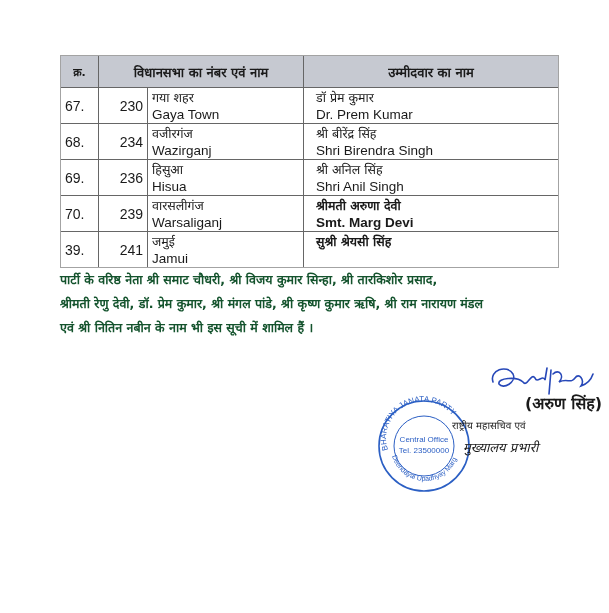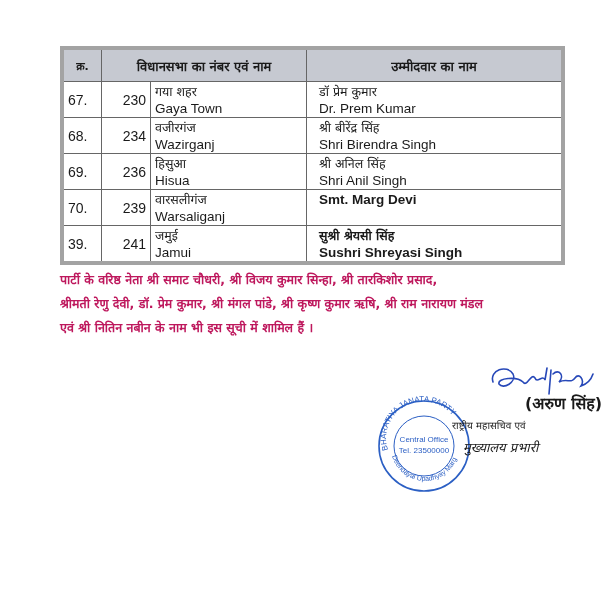--- a/index.html
+++ b/index.html
@@ -1,41 +1,41 @@
 <!DOCTYPE html>
 <html><head>
 <meta charset="utf-8">
 <style>
   html, body { margin: 0; padding: 0; }
   body {
     width: 609px; height: 613px; background: #ffffff; position: relative; overflow: hidden;
     font-family: "DejaVu Sans", "Liberation Sans", sans-serif; color: #1a1a1a;
   }
   .table {
-    position: absolute; left: 60px; top: 46px; width: 497px;
-    border: 4px solid #a3a3a3; border-collapse: collapse;
+    position: absolute; left: 60px; top: 55px; width: 497px;
+    border: 1px solid #a3a3a3; border-collapse: collapse;
   }
   .row { display: flex; border-top: 1px solid #666; height: 36px; box-sizing: border-box; }
   .row.header { border-top: none; height: 31px; background: #c6c9d1; }
   .cell { box-sizing: border-box; border-left: 1px solid #666; font-size: 13px; }
   .cell:first-child { border-left: none; }
   .c-sn { width: 37px; display: flex; align-items: center; padding-left: 4px; font-family: "Liberation Sans", sans-serif; font-size: 14px; }
   .c-no { width: 49px; display: flex; align-items: center; justify-content: flex-end; padding-right: 4px; font-family: "Liberation Sans", sans-serif; font-size: 14px; }
   .c-name { width: 156px; padding-left: 4px; line-height: 17px; padding-top: 1px; }
   .c-cand { flex: 1; padding-left: 12px; line-height: 17px; padding-top: 1px; }
   .header .cell { display: flex; align-items: center; justify-content: center; font-weight: bold; font-size: 13px; }
   .header .h-sn { width: 37px; font-size: 11px; }
   .header .h-cons { width: 205px; }
   .header .h-cand { flex: 1; }
   .hi { display: block; font-size: 12.5px; }
   .en { display: block; font-family: "Liberation Sans", sans-serif; font-size: 13.5px; }
   .bold .hi, .bold .en { font-weight: bold; }
   .para {
     position: absolute; left: 60px; top: 268px; width: 500px;
-    font-size: 12.5px; font-weight: bold; line-height: 24px; color: #be185d;
+    font-size: 12.5px; font-weight: bold; line-height: 24px; color: #14532d;
   }
   .signature {
     position: absolute; left: 487px; top: 360px; width: 110px; height: 40px;
   }
   .signer-name { position: absolute; left: 495px; top: 392px; font-size: 16px; font-weight: bold; margin-left: 30px; }
   .desig1 { position: absolute; left: 452px; top: 418px; font-size: 10px; }
   .desig2 { position: absolute; left: 463px; top: 438px; font-size: 13px; font-style: italic; }
   .stamp { position: absolute; left: 374px; top: 394px; width: 100px; height: 100px; }
 </style>
 </head>
@@ -88,34 +88,34 @@
   </div>
 
   <div class="row">
     <div class="cell c-sn">70.</div>
     <div class="cell c-no">239</div>
     <div class="cell c-name">
       <span class="hi">वारसलीगंज</span>
       <span class="en">Warsaliganj</span>
     </div>
     <div class="cell c-cand bold">
+      <span class="hi">श्रीमती अरुणा देवी</span>
       <span class="en">Smt. Marg Devi</span>
     </div>
   </div>
 
   <div class="row">
     <div class="cell c-sn">39.</div>
     <div class="cell c-no">241</div>
     <div class="cell c-name">
       <span class="hi">जमुई</span>
       <span class="en">Jamui</span>
     </div>
     <div class="cell c-cand bold">
       <span class="hi">सुश्री श्रेयसी सिंह</span>
-      <span class="en">Sushri Shreyasi Singh</span>
     </div>
   </div>
 </div>
 
 <div class="para">
   <div>पार्टी के वरिष्ठ नेता श्री समाट चौधरी, श्री विजय कुमार सिन्हा, श्री तारकिशोर प्रसाद,</div>
   <div>श्रीमती रेणु देवी, डॉ. प्रेम कुमार, श्री मंगल पांडे, श्री कृष्ण कुमार ऋषि, श्री राम नारायण मंडल</div>
   <div>एवं श्री नितिन नबीन के नाम भी इस सूची में शामिल हैं ।</div>
 </div>
 

